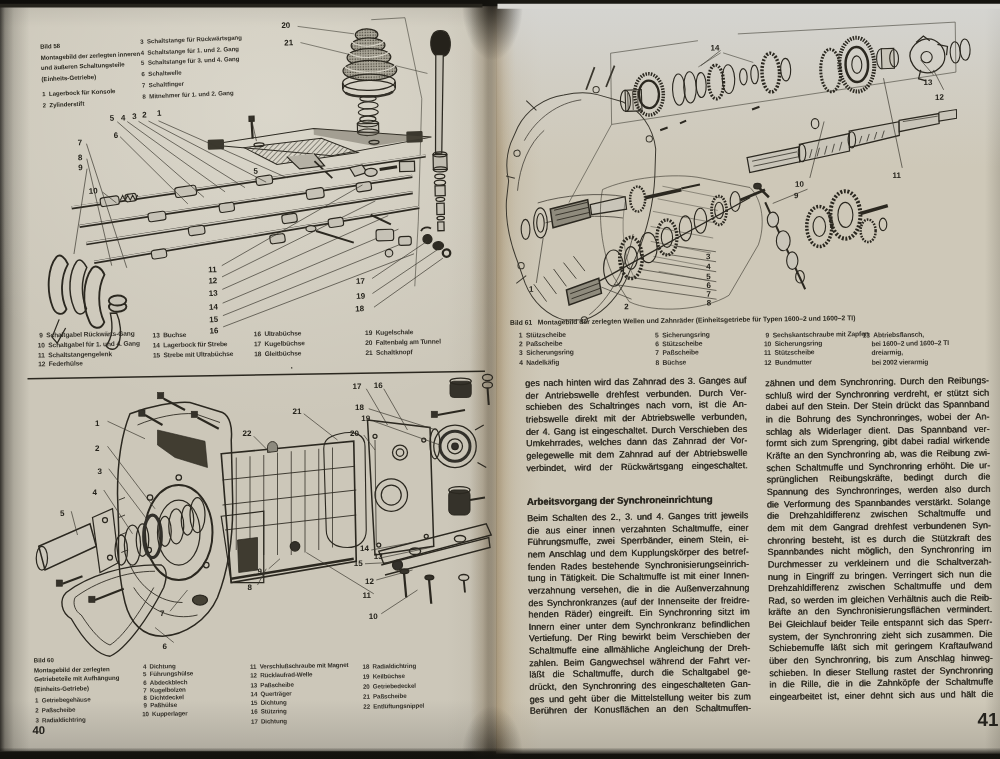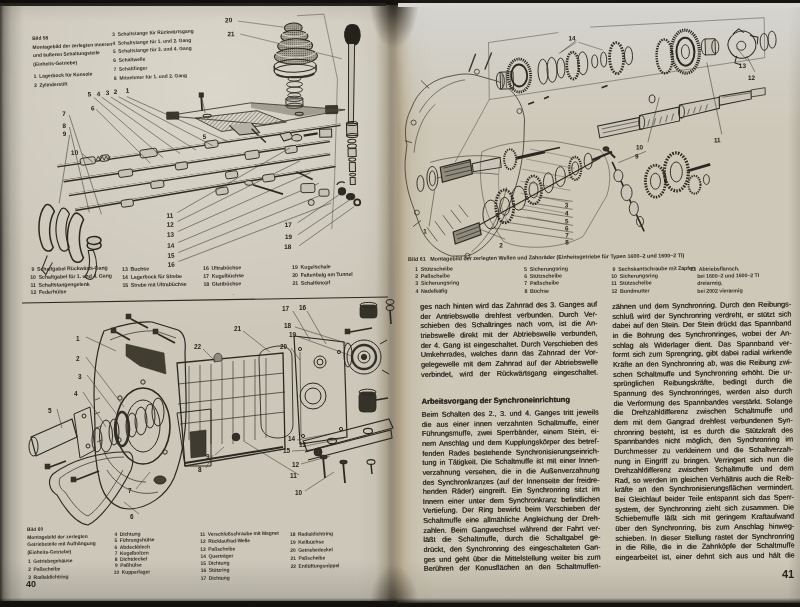--- a/index.html
+++ b/index.html
@@ -35,21 +35,21 @@
   background:linear-gradient(to bottom, rgba(20,19,15,0), rgba(20,19,15,.8) 55%, #12110d 100%);}
 
 .cap{position:absolute;font-weight:bold;line-height:8.6px;font-size:4.9px;letter-spacing:0;white-space:nowrap;color:#2a281f}
 .lst{position:absolute;font-size:5.3px;line-height:7.8px;font-weight:bold;letter-spacing:-.1px;white-space:nowrap;color:#34312a}
 
 .col{position:absolute;color:#2e2b23;}
 .col p{margin:0;height:9.67px;line-height:9.67px;font-size:7.25px;text-align:justify;
        text-shadow:.3px 0 0 #2e2b23;}
 .col p:after{content:"";display:inline-block;width:100%;height:0;}
 .h1{font-weight:bold;font-size:7.7px !important;text-align:left !important;letter-spacing:-.05px}
-.pgno{position:absolute;font-size:11px;font-weight:bold;color:#24221d;}
+.pgno{position:absolute;font-size:15px;font-weight:bold;color:#24221d;}
 svg{position:absolute;overflow:hidden}
 text{font:bold 6.4px "Liberation Sans",sans-serif;fill:#25231c}
 </style>
 </head>
 <body>
 <div id="stage">
   <div id="pageL"></div>
   <div id="pageR"></div>
   <div id="gutter"></div>
   <div id="gutterv"></div>

